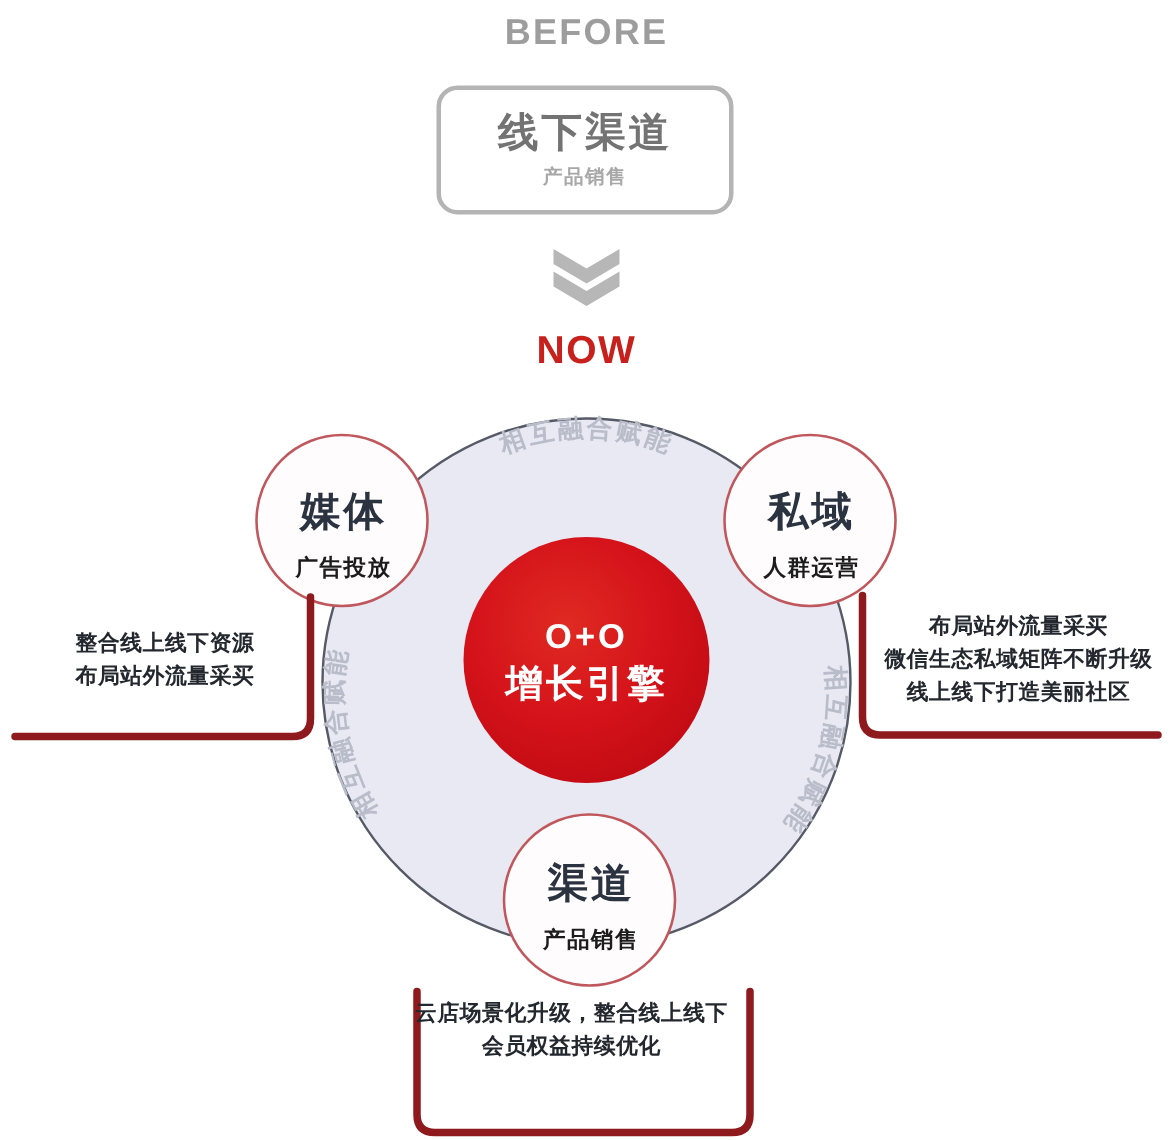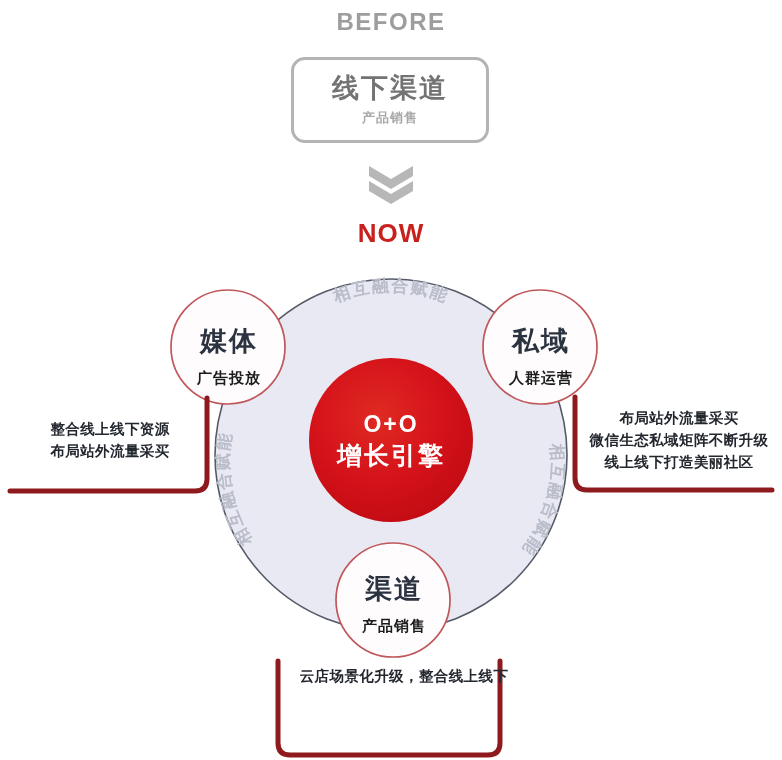--- a/index.html
+++ b/index.html
@@ -123,21 +123,21 @@
     font-size: 14.5px;
     font-weight: bold;
     color: #23272e;
     line-height: 1.52;
     letter-spacing: 0.4px;
     text-align: center;
     white-space: nowrap;
   }
   #annot-left  { left: 12px;  top: 418px; width: 196px; }
   #annot-right { left: 576px; top: 407px; width: 206px; }
-  #annot-bottom{ left: 258px; top: 665px; width: 292px; }
+  #annot-bottom{ left: 235px; top: 665px; width: 292px; }
 </style>
 </head>
 <body>
 
 <div id="page">
 
   <div id="before-label">BEFORE</div>
 
   <div id="before-box">
     <div class="big">线下渠道</div>
@@ -211,15 +211,16 @@
   </div>
 
   <div class="annot" id="annot-right">
     <div>布局站外流量采买</div>
     <div>微信生态私域矩阵不断升级</div>
     <div>线上线下打造美丽社区</div>
   </div>
 
   <div class="annot" id="annot-bottom">
     <div>云店场景化升级，整合线上线下</div>
+    <div>会员权益持续优化</div>
   </div>
 
 </div>
 
 </body></html>

